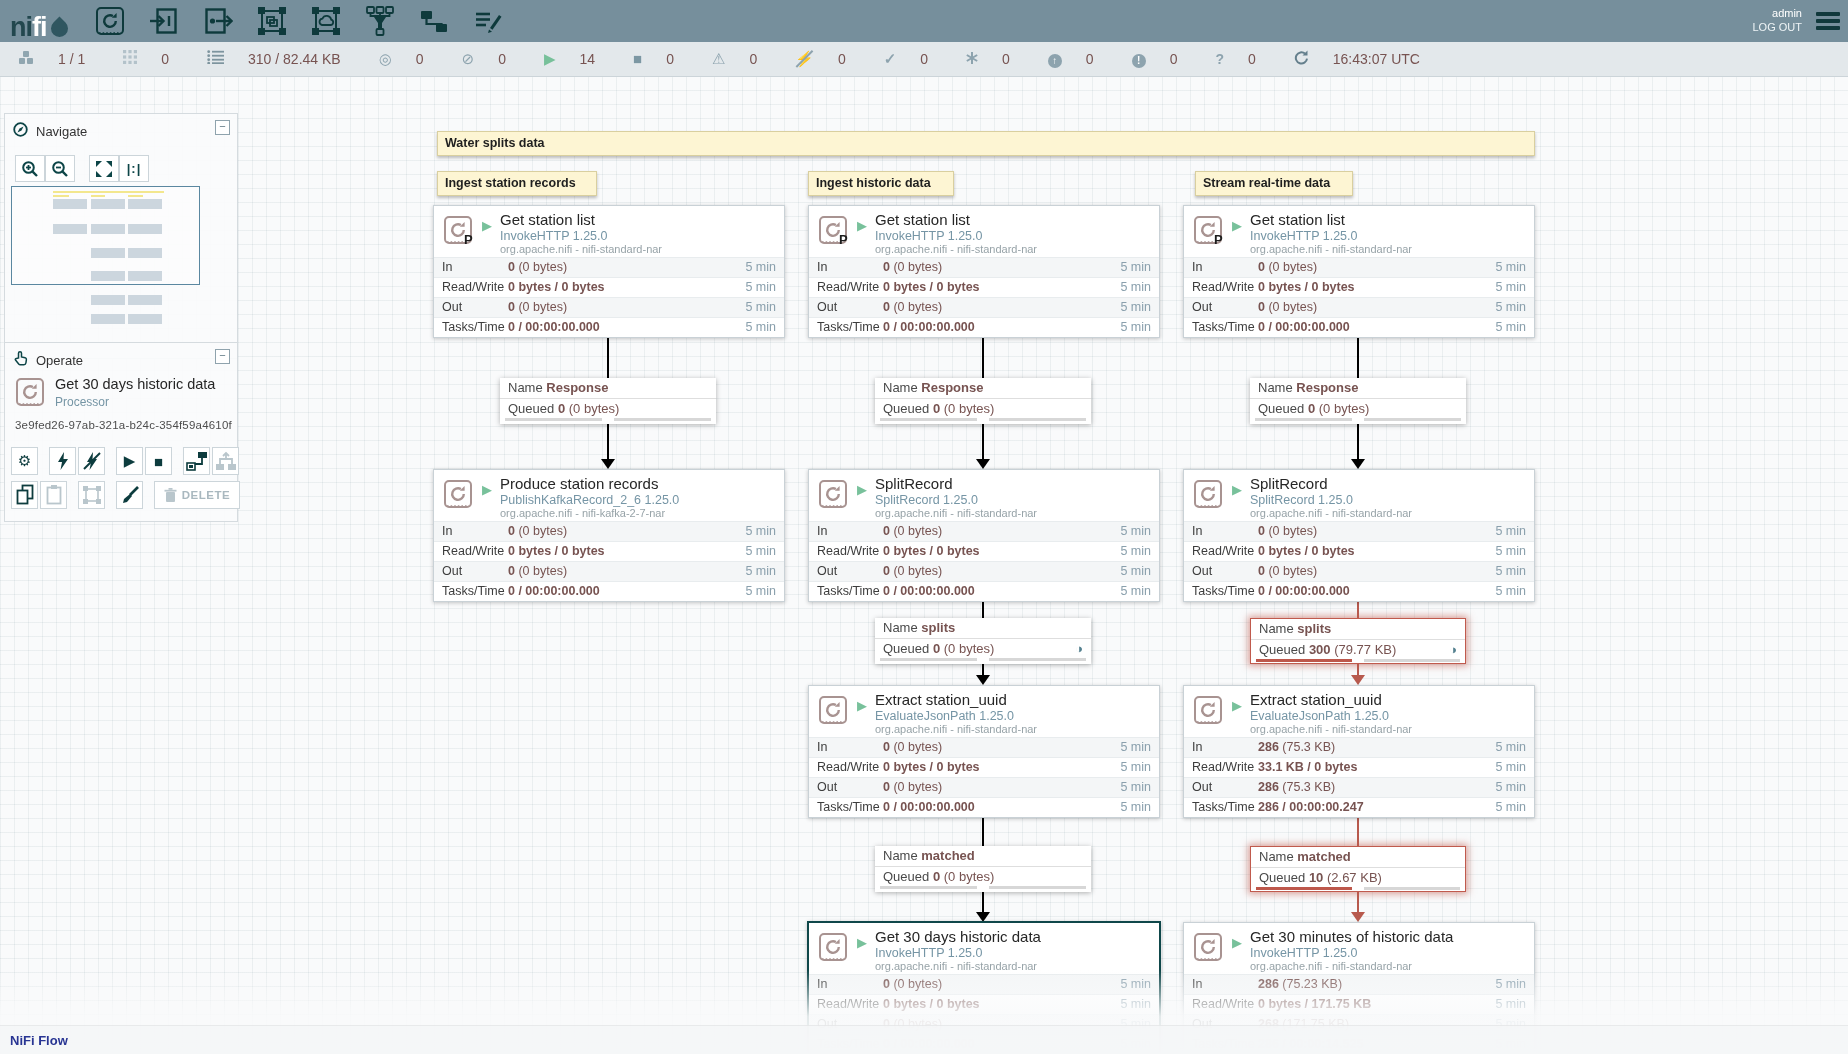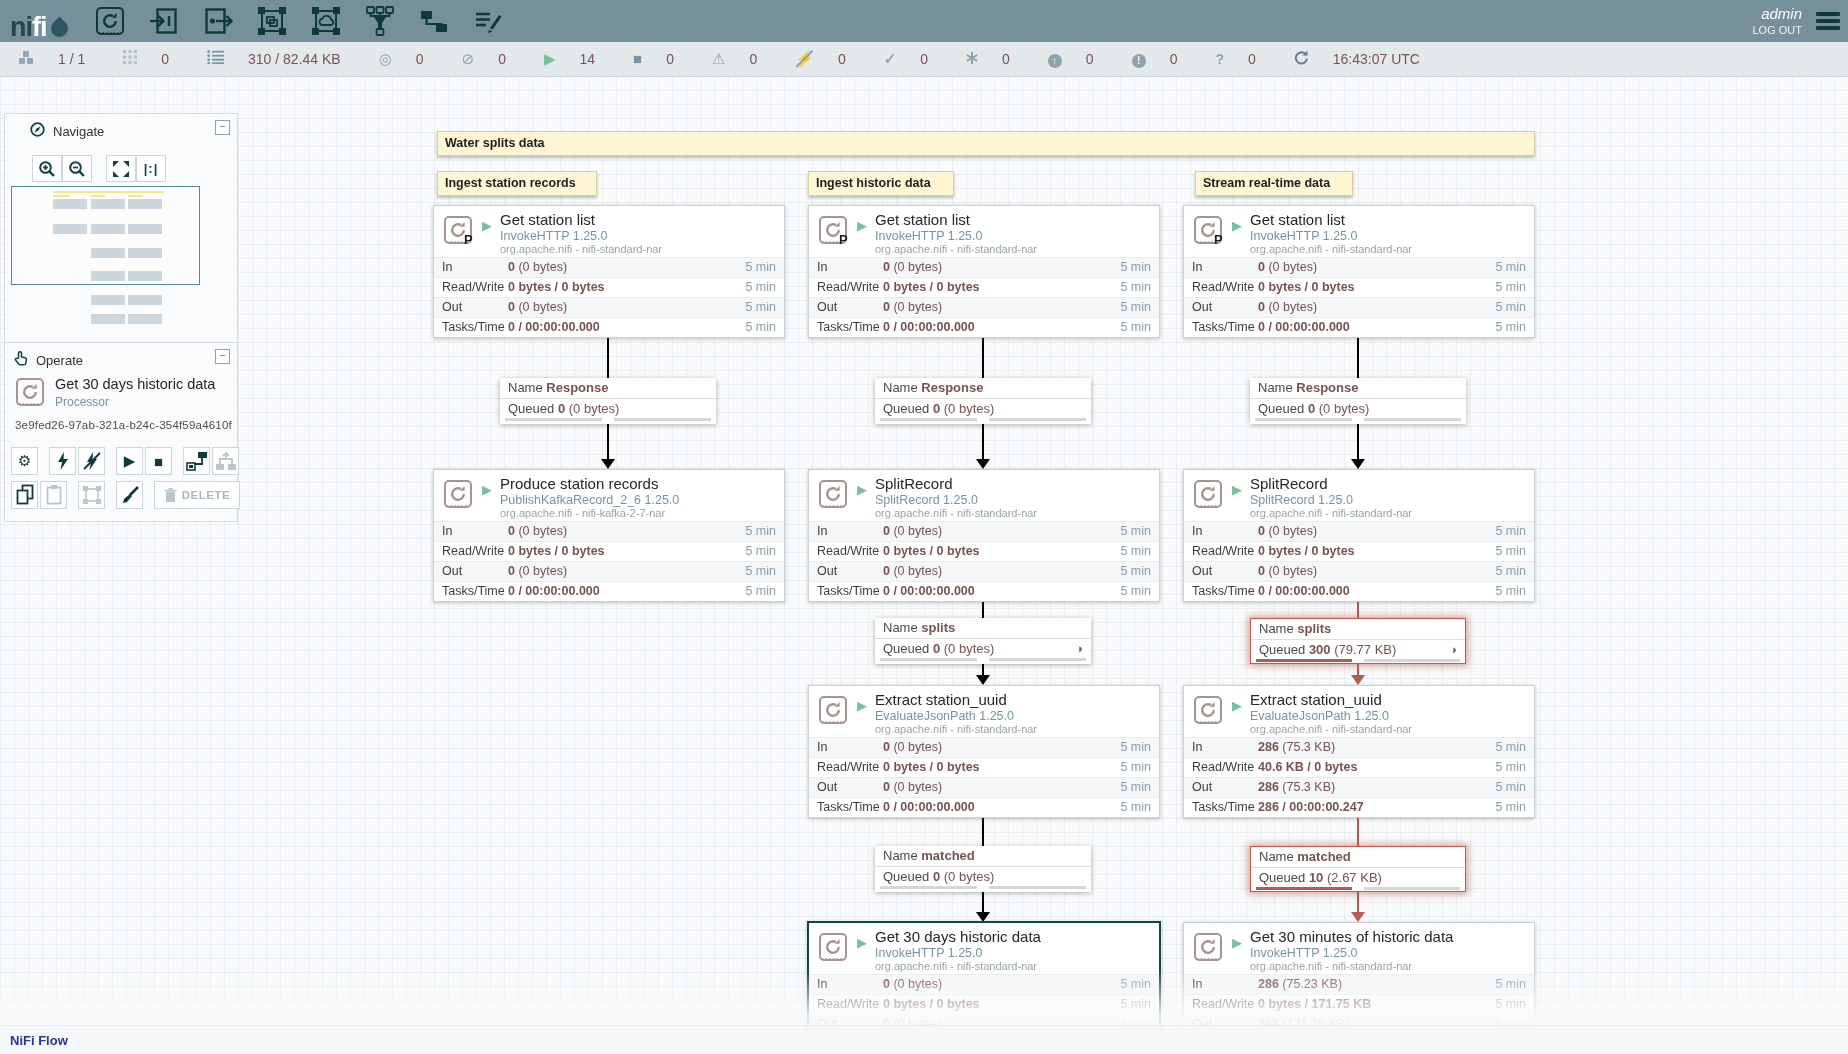--- a/index.html
+++ b/index.html
@@ -11,21 +11,21 @@
   
   #header{position:absolute;left:0;top:0;width:100%;height:42px;background:#768f9c;z-index:10;display:flex;align-items:center;}
   #logo{display:flex;align-items:center;margin:12px 26px 0 10px;}
   #logo .ni{font-size:27px;font-weight:bold;color:#22474e;letter-spacing:-1px;}
   #logo .fi{font-size:27px;font-weight:bold;color:#ffffff;letter-spacing:-1px;}
   #logo .drop{width:17px;height:17px;background:#2f5660;border-radius:0 50% 50% 50%;transform:rotate(45deg);margin-left:4px;margin-top:2px;}
   #tb-icons{display:flex;align-items:center;gap:22px;}
   .tb-icon{width:32px;height:32px;display:flex;align-items:center;justify-content:center;cursor:pointer;}
   #header-right{position:absolute;right:8px;top:0;height:42px;display:flex;align-items:center;}
   #user-block{text-align:right;margin-right:14px;line-height:1.25;}
-  #user-name{color:#ffffff;font-size:15px;font-style:italic;}
+  #user-name{color:#ffffff;font-size:11px;}
   #logout-link{color:#eef4f6;font-size:11px;cursor:pointer;}
   #hamburger{width:24px;height:18px;display:flex;flex-direction:column;justify-content:space-between;cursor:pointer;}
   #hamburger span{display:block;height:4px;background:#11393c;border-radius:1px;}
   
   #statusbar{position:absolute;left:0;top:42px;width:100%;height:34px;background:#e3e8eb;border-bottom:1px solid #ccd4d9;z-index:10;display:flex;align-items:center;}
   #sb-items{display:flex;align-items:center;gap:38px;padding-left:18px;}
   .sb-item{display:flex;align-items:center;gap:24px;white-space:nowrap;}
   .sb-val{color:#775351;font-size:14px;}
   .si{font-size:15px;line-height:1;}
   .si-badge{display:inline-block;width:14px;height:14px;border-radius:50%;background:#8da3ae;color:#fff;font-size:10px;font-weight:bold;text-align:center;line-height:14px;}
@@ -76,21 +76,21 @@
   .conn-row2 i{font-style:normal;color:#775351;}
   .balance-icon{color:#53808f;font-size:13px;}
   .conn-bars{display:flex;justify-content:space-between;padding:0 5px;}
   .conn-bars span{display:inline-block;width:47%;height:3px;background:#d7d7d7;}
   .conn.red .conn-bars .bar-left{background:#bd574b;}
   
   .panel{position:absolute;left:4px;width:234px;background:rgba(250,251,252,.93);border:1px solid #d5dbdf;box-sizing:border-box;z-index:6;}
   .panel-head{position:relative;height:26px;display:flex;align-items:center;gap:8px;padding:4px 8px 0 8px;}
   .panel-title{font-size:13px;color:#333;}
   .collapse-btn{position:absolute;right:7px;top:6px;width:13px;height:13px;border:1px solid #8fa3ad;color:#5f7884;font-size:11px;line-height:11px;text-align:center;cursor:pointer;background:#fff;}
-  #navigate-panel{top:113px;height:246px;padding-left:17px;}
+  #navigate-panel{top:113px;height:246px;}
   #nav-buttons{display:flex;align-items:center;margin:11px 0 0 10px;}
   .nav-btn{width:30px;height:27px;background:#fff;border:1px solid #ccd5da;display:flex;align-items:center;justify-content:center;cursor:pointer;box-sizing:border-box;}
   .one2one{font-size:13px;font-weight:bold;color:#0d4547;letter-spacing:1px;}
   #birdseye{position:absolute;left:0;top:67px;width:232px;height:160px;}
   #bird-viewport{position:absolute;border:1px solid #5a87a0;background:rgba(255,255,255,.4);cursor:move;}
   .bird-rect{position:absolute;background:#ccd6de;}
   .bird-yellow{position:absolute;background:#f3e78e;}
   #operate-panel{top:342px;height:180px;}
   #op-icon{position:absolute;left:10px;top:34px;width:30px;height:30px;}
   #op-name{position:absolute;left:50px;top:33px;font-size:14.5px;color:#262626;white-space:nowrap;}
@@ -601,21 +601,21 @@
 
       <span class="run-icon">▶</span>
       <div class="proc-text">
         <div class="proc-title">Extract station_uuid</div>
         <div class="proc-type">EvaluateJsonPath 1.25.0</div>
         <div class="proc-bundle">org.apache.nifi - nifi-standard-nar</div>
       </div>
     </div>
     <div class="proc-stats">
         <div class="stat-row"><span class="s-label">In</span><span class="s-val"><b>286</b><i> (75.3 KB)</i></span><span class="s-per">5 min</span></div>
-        <div class="stat-row alt"><span class="s-label">Read/Write</span><span class="s-val"><b>40.6 KB / 0 bytes</b><i></i></span><span class="s-per">5 min</span></div>
+        <div class="stat-row alt"><span class="s-label">Read/Write</span><span class="s-val"><b>33.1 KB / 0 bytes</b><i></i></span><span class="s-per">5 min</span></div>
         <div class="stat-row"><span class="s-label">Out</span><span class="s-val"><b>286</b><i> (75.3 KB)</i></span><span class="s-per">5 min</span></div>
         <div class="stat-row alt"><span class="s-label">Tasks/Time</span><span class="s-val"><b>286 / 00:00:00.247</b><i></i></span><span class="s-per">5 min</span></div>
       </div>
   </div>
     <div class="processor" style="left: 1183px; top: 922px;">
     <div class="proc-head">
       <span class="proc-icon"><svg width="30" height="30" viewBox="0 0 30 30">
             <rect x="2" y="2" width="26" height="26" rx="4" fill="none" stroke="#a89391" stroke-width="2"></rect>
             <path d="M20.8 15a5.8 5.8 0 1 1-2.9-5" fill="none" stroke="#a89391" stroke-width="2.4"></path>
             <path d="M21.6 7v4.8h-4.8z" fill="#a89391"></path>

